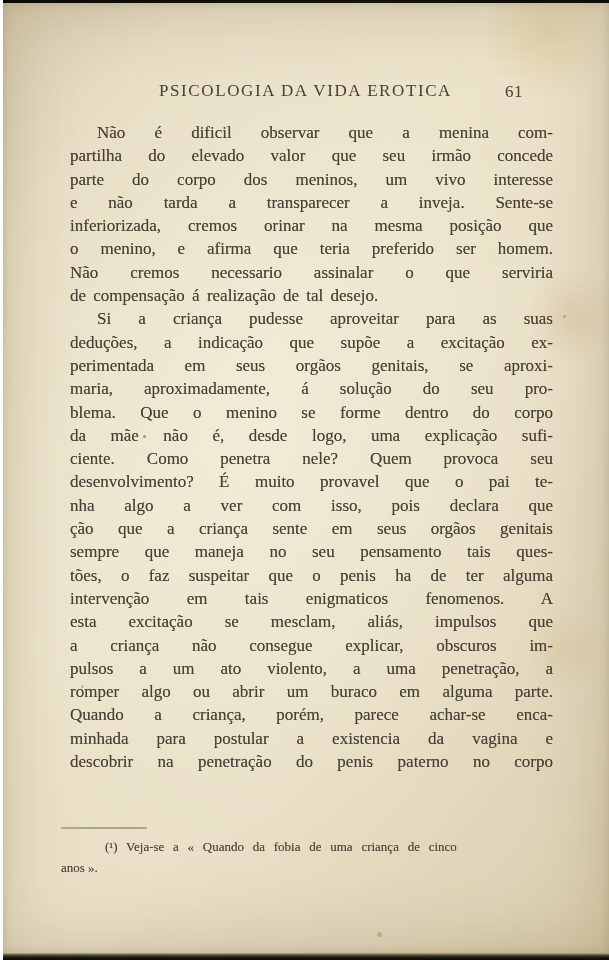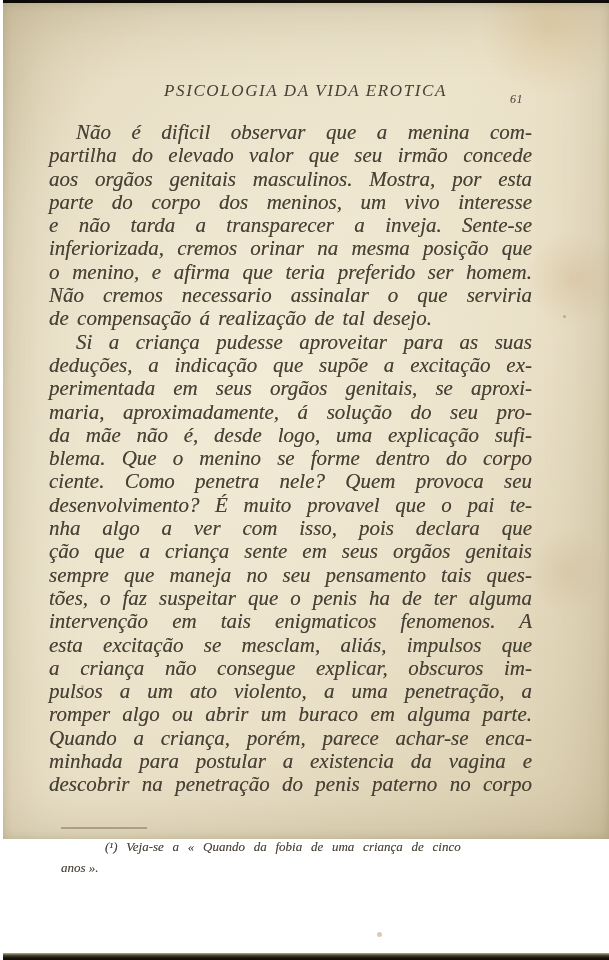--- a/index.html
+++ b/index.html
@@ -15,54 +15,53 @@
   }
   .edge-bottom{
     position:absolute;left:0;top:953px;width:609px;height:7px;
     background:linear-gradient(180deg,#b9ac8d 0%,#4a4231 35%,#16120b 70%,#0d0b07 100%);
     z-index:5;
   }
   .left-sliver{
     position:absolute;left:0;top:0;width:3px;height:960px;background:#ffffff;z-index:6;
   }
   .page{
-    position:absolute;left:3px;top:3px;width:606px;height:836px;
+    position:absolute;left:3px;top:3px;width:606px;height:950px;
     background:
       radial-gradient(circle at 90% 3%, rgba(205,170,105,.30), rgba(205,170,105,0) 70px),
       radial-gradient(circle at 94% 33%, rgba(190,150,95,.22), rgba(190,150,95,0) 48px),
       radial-gradient(circle at 93% 68%, rgba(185,150,95,.16), rgba(185,150,95,0) 42px),
       radial-gradient(ellipse at 42% 45%, rgba(255,252,240,.35), rgba(255,252,240,0) 340px),
       linear-gradient(128deg,#d9cdaf 0%,#e6dcc2 14%,#ebe2c9 40%,#e9dfc6 62%,#e0d5b8 86%,#d7cbab 100%);
     box-shadow: inset 0 0 70px rgba(120,100,60,.28), inset 0 0 10px rgba(100,80,40,.22);
-    font-style: italic;
   }
   
   .page::after{
     content:"";position:absolute;left:140px;top:432px;width:3px;height:3px;border-radius:50%;
     background:rgba(120,70,50,.55);
     box-shadow: 420px -120px 0 0 rgba(150,110,70,.45),
                 235px 498px 0 1px rgba(140,100,65,.35),
                 -62px 250px 0 0 rgba(130,95,60,.35);
   }
   .header{
     position:absolute;left:61px;top:78px;width:483px;height:22px;
   }
   .header .title{
     display:block;text-align:center;
     font-size:17px;letter-spacing:1.6px;color:var(--ink,#474034);
     white-space:nowrap;
   }
   .header .pagenum{
-    position:absolute;right:24px;top:11px;
-    font-size:12px;color:var(--ink,#474034);letter-spacing:.5px;
+    position:absolute;right:24px;top:1px;
+    font-size:17px;color:var(--ink,#474034);letter-spacing:.5px;
   }
   .text-block{
-    position:absolute;left:46px;top:118px;width:483px;
+    position:absolute;left:67px;top:118px;width:483px;
     color:var(--ink,#474034);
-    font-size:21px;line-height:23.3px;
+    font-size:17px;line-height:23.3px;
     text-shadow:0 0 .6px rgba(74,66,52,.55);
   }
   .text-line{
     text-align:justify;
     -moz-text-align-last:justify;
     text-align-last:justify;
     height:23.3px;overflow:visible;white-space:nowrap;
   }
   .text-line.indent{ text-indent:27px; }
   .text-line.endline{
@@ -92,35 +91,34 @@
 <div class="page">
   <div class="header">
     <span class="title">PSICOLOGIA DA VIDA EROTICA</span>
     <span class="pagenum">61</span>
   </div>
 
   <div class="text-block">
       <div>
         <div class="text-line indent">Não é dificil observar que a menina com-</div>
         <div class="text-line">partilha do elevado valor que seu irmão concede</div>
-        <div class="text-line">aos orgãos genitais masculinos. Mostra, por esta</div>
         <div class="text-line">parte do corpo dos meninos, um vivo interesse</div>
         <div class="text-line">e não tarda a transparecer a inveja. Sente-se</div>
         <div class="text-line">inferiorizada, cremos orinar na mesma posição que</div>
         <div class="text-line">o menino, e afirma que teria preferido ser homem.</div>
         <div class="text-line">Não cremos necessario assinalar o que serviria</div>
         <div class="text-line endline">de compensação á realização de tal desejo.</div>
       </div>
       <div>
         <div class="text-line indent">Si a criança pudesse aproveitar para as suas</div>
         <div class="text-line">deduções, a indicação que supõe a excitação ex-</div>
         <div class="text-line">perimentada em seus orgãos genitais, se aproxi-</div>
         <div class="text-line">maria, aproximadamente, á solução do seu pro-</div>
+        <div class="text-line">blema. Que o menino se forme dentro do corpo</div>
         <div class="text-line">da mãe não é, desde logo, uma explicação sufi-</div>
-        <div class="text-line">blema. Que o menino se forme dentro do corpo</div>
         <div class="text-line">ciente. Como penetra nele? Quem provoca seu</div>
         <div class="text-line">desenvolvimento? É muito provavel que o pai te-</div>
         <div class="text-line">nha algo a ver com isso, pois declara que</div>
         <div class="text-line">ção que a criança sente em seus orgãos genitais</div>
         <div class="text-line">sempre que maneja no seu pensamento tais ques-</div>
         <div class="text-line">tões, o faz suspeitar que o penis ha de ter alguma</div>
         <div class="text-line">intervenção em tais enigmaticos fenomenos. A</div>
         <div class="text-line">esta excitação se mesclam, aliás, impulsos que</div>
         <div class="text-line">a criança não consegue explicar, obscuros im-</div>
         <div class="text-line">pulsos a um ato violento, a uma penetração, a</div>

